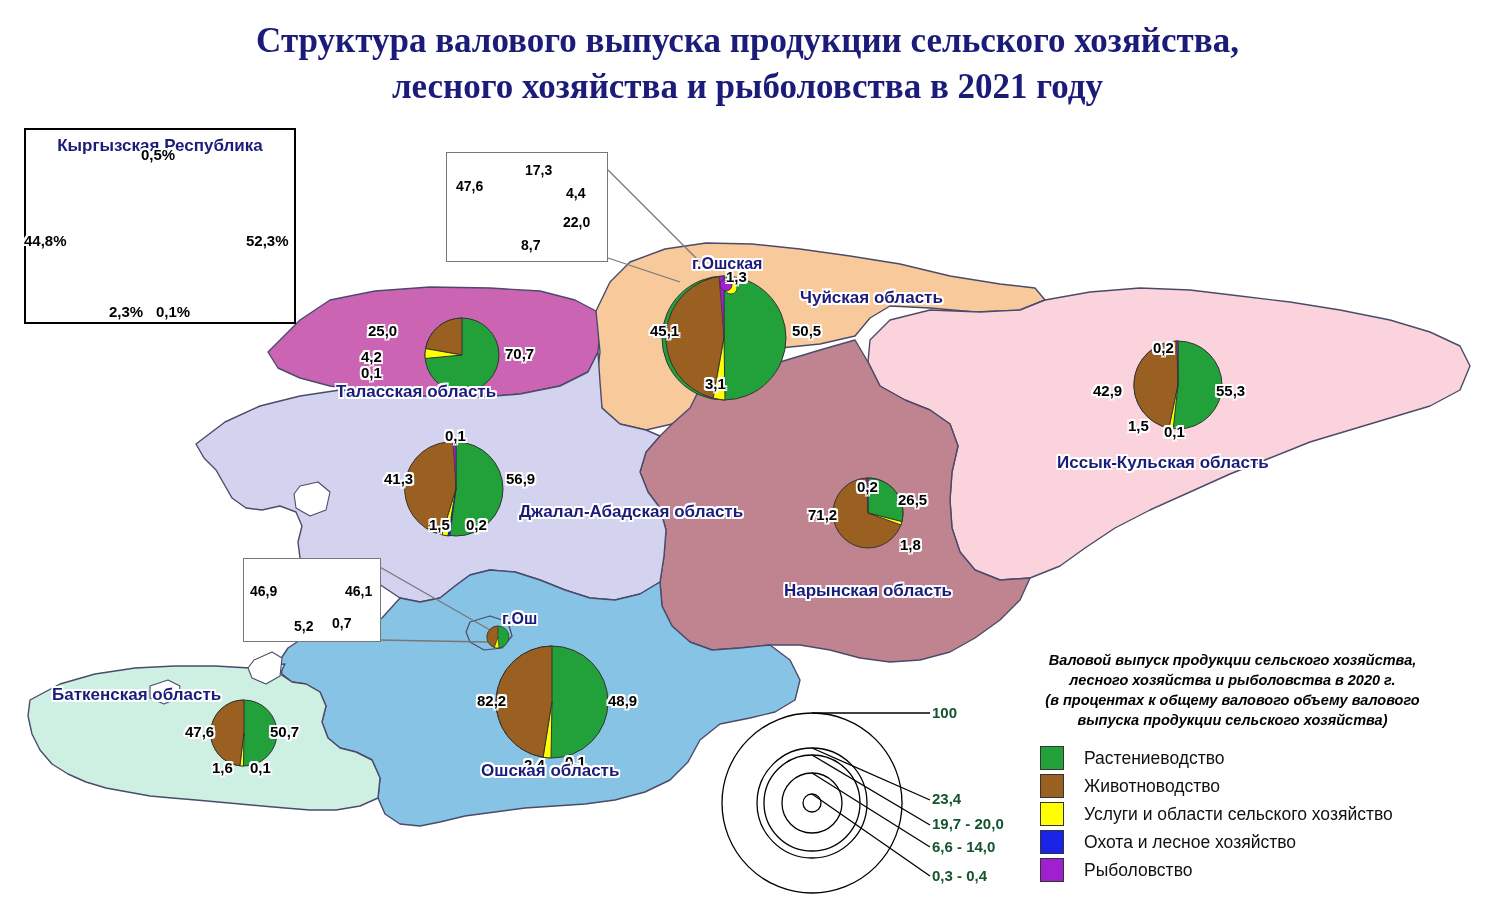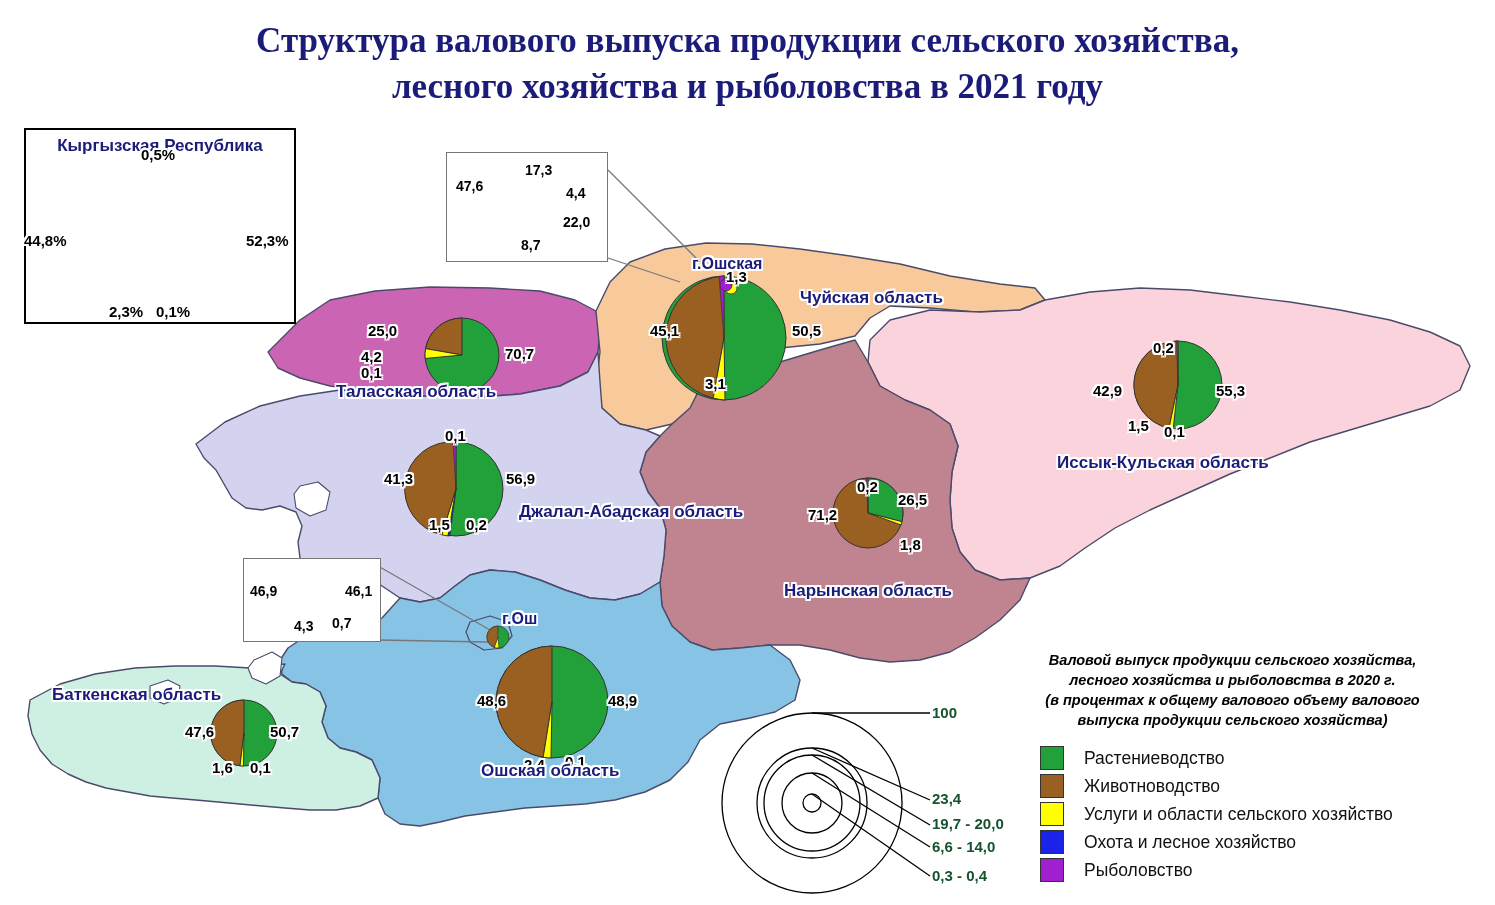--- a/index.html
+++ b/index.html
@@ -263,21 +263,21 @@
   <div class="insetbox inset-thin" style="left:446px;top:152px;width:162px;height:110px;"></div>
   <div class="vlabel sm" style="left:525px;top:162px;">17,3</div>
   <div class="vlabel sm" style="left:566px;top:185px;">4,4</div>
   <div class="vlabel sm" style="left:563px;top:214px;">22,0</div>
   <div class="vlabel sm" style="left:521px;top:237px;">8,7</div>
   <div class="vlabel sm" style="left:456px;top:178px;">47,6</div>
 
   <div class="insetbox inset-thin" style="left:243px;top:558px;width:138px;height:84px;"></div>
   <div class="vlabel sm" style="left:345px;top:583px;">46,1</div>
   <div class="vlabel sm" style="left:250px;top:583px;">46,9</div>
-  <div class="vlabel sm" style="left:294px;top:618px;">4,3</div>
+  <div class="vlabel sm" style="left:294px;top:618px;">5,2</div>
   <div class="vlabel sm" style="left:332px;top:615px;">0,7</div>
 
   <div class="vlabel" style="left:726px;top:268px;">1,3</div>
   <div class="vlabel" style="left:792px;top:322px;">50,5</div>
   <div class="vlabel" style="left:650px;top:322px;">45,1</div>
   <div class="vlabel" style="left:705px;top:375px;">3,1</div>
 
   <div class="vlabel" style="left:368px;top:322px;">25,0</div>
   <div class="vlabel" style="left:505px;top:345px;">70,7</div>
   <div class="vlabel" style="left:361px;top:348px;">4,2</div>
@@ -295,21 +295,21 @@
   <div class="vlabel" style="left:429px;top:516px;">1,5</div>
   <div class="vlabel" style="left:466px;top:516px;">0,2</div>
 
   <div class="vlabel" style="left:857px;top:478px;">0,2</div>
   <div class="vlabel" style="left:898px;top:491px;">26,5</div>
   <div class="vlabel" style="left:808px;top:506px;">71,2</div>
   <div class="vlabel" style="left:900px;top:508px;margin-top:28px;">1,8</div>
   <div class="vlabel" style="left:898px;top:524px;"></div>
 
   <div class="vlabel" style="left:608px;top:692px;">48,9</div>
-  <div class="vlabel" style="left:477px;top:692px;">48,6</div>
+  <div class="vlabel" style="left:477px;top:692px;">82,2</div>
   <div class="vlabel" style="left:524px;top:756px;">2,4</div>
   <div class="vlabel" style="left:565px;top:753px;">0,1</div>
 
   <div class="vlabel" style="left:270px;top:723px;">50,7</div>
   <div class="vlabel" style="left:185px;top:723px;">47,6</div>
   <div class="vlabel" style="left:212px;top:759px;">1,6</div>
   <div class="vlabel" style="left:250px;top:759px;">0,1</div>
 
   <div class="rlabel" style="left:336px;top:382px;">Таласская область</div>
   <div class="rlabel" style="left:800px;top:288px;">Чуйская область</div>

